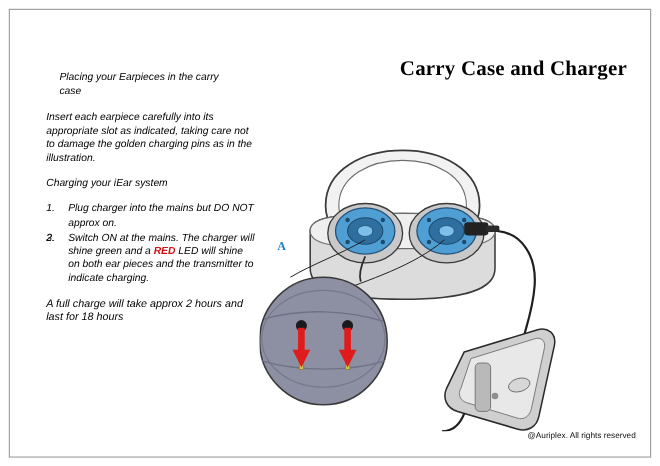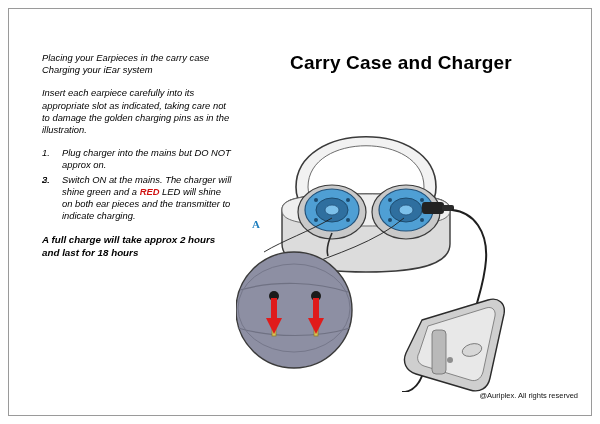--- a/index.html
+++ b/index.html
@@ -29,43 +29,43 @@
     height: 408px;
     border: 1px solid #9a9a9a;
     box-sizing: border-box;
   }
   
   .title {
     position: absolute;
     left: 290px;
     top: 52px;
     width: 280px;
-    text-align: left;
-    font-family: Liberation Sans, sans-serif;
+    text-align: right;
+    font-family: Liberation Serif, serif;
     font-weight: bold;
     font-size: 19px;
     color: #000000;
     letter-spacing: 0.2px;
   }
   
   .left-col {
     position: absolute;
     left: 42px;
     top: 52px;
     width: 190px;
     font-style: italic;
     font-size: 9.4px;
     line-height: 12.2px;
     color: #000000;
   }
   .para {
     margin: 0 0 11px 0;
   }
   .para-tight {
-    margin: 0;
+    margin: 12px;
   }
   .list {
     margin: 0;
     padding: 0;
     list-style: none;
   }
   .list-item {
     position: relative;
     padding-left: 20px;
     margin-bottom: 2px;
@@ -83,21 +83,21 @@
   .bold {
     font-weight: normal;
   }
   .red {
     color: #d01010;
     font-weight: bold;
     text-align: center;
   }
   .closing {
     margin-top: 12px;
-    font-weight: bold;
+    font-weight: normal;
     font-style: italic;
     font-size: 9.8px;
     line-height: 12.6px;
   }
   
   .copyright {
     position: absolute;
     right: 22px;
     bottom: 24px;
     font-size: 7.5px;
@@ -125,22 +125,22 @@
 <body>
 
 <div id="page">
 
   <div class="slide-frame"></div>
 
   <div class="title">Carry Case and Charger</div>
 
   <div class="left-col">
     <p class="para-tight">Placing your Earpieces in the carry case</p>
+    <p class="para">Insert each earpiece carefully into its appropriate slot as indicated, taking care not to damage the golden charging pins as in the illustration.</p>
     <p class="para">Charging your iEar system</p>
-    <p class="para">Insert each earpiece carefully into its appropriate slot as indicated, taking care not to damage the golden charging pins as in the illustration.</p>
 
     <ol class="list">
       <li class="list-item">
         <span class="list-num">1.</span>
         <span>Plug charger into the mains but </span><span class="bold">DO NOT</span><span> approx on.</span>
       </li>
       <li class="list-item">
         <span class="list-num">2.</span>
       </li>
       <li class="list-item">

